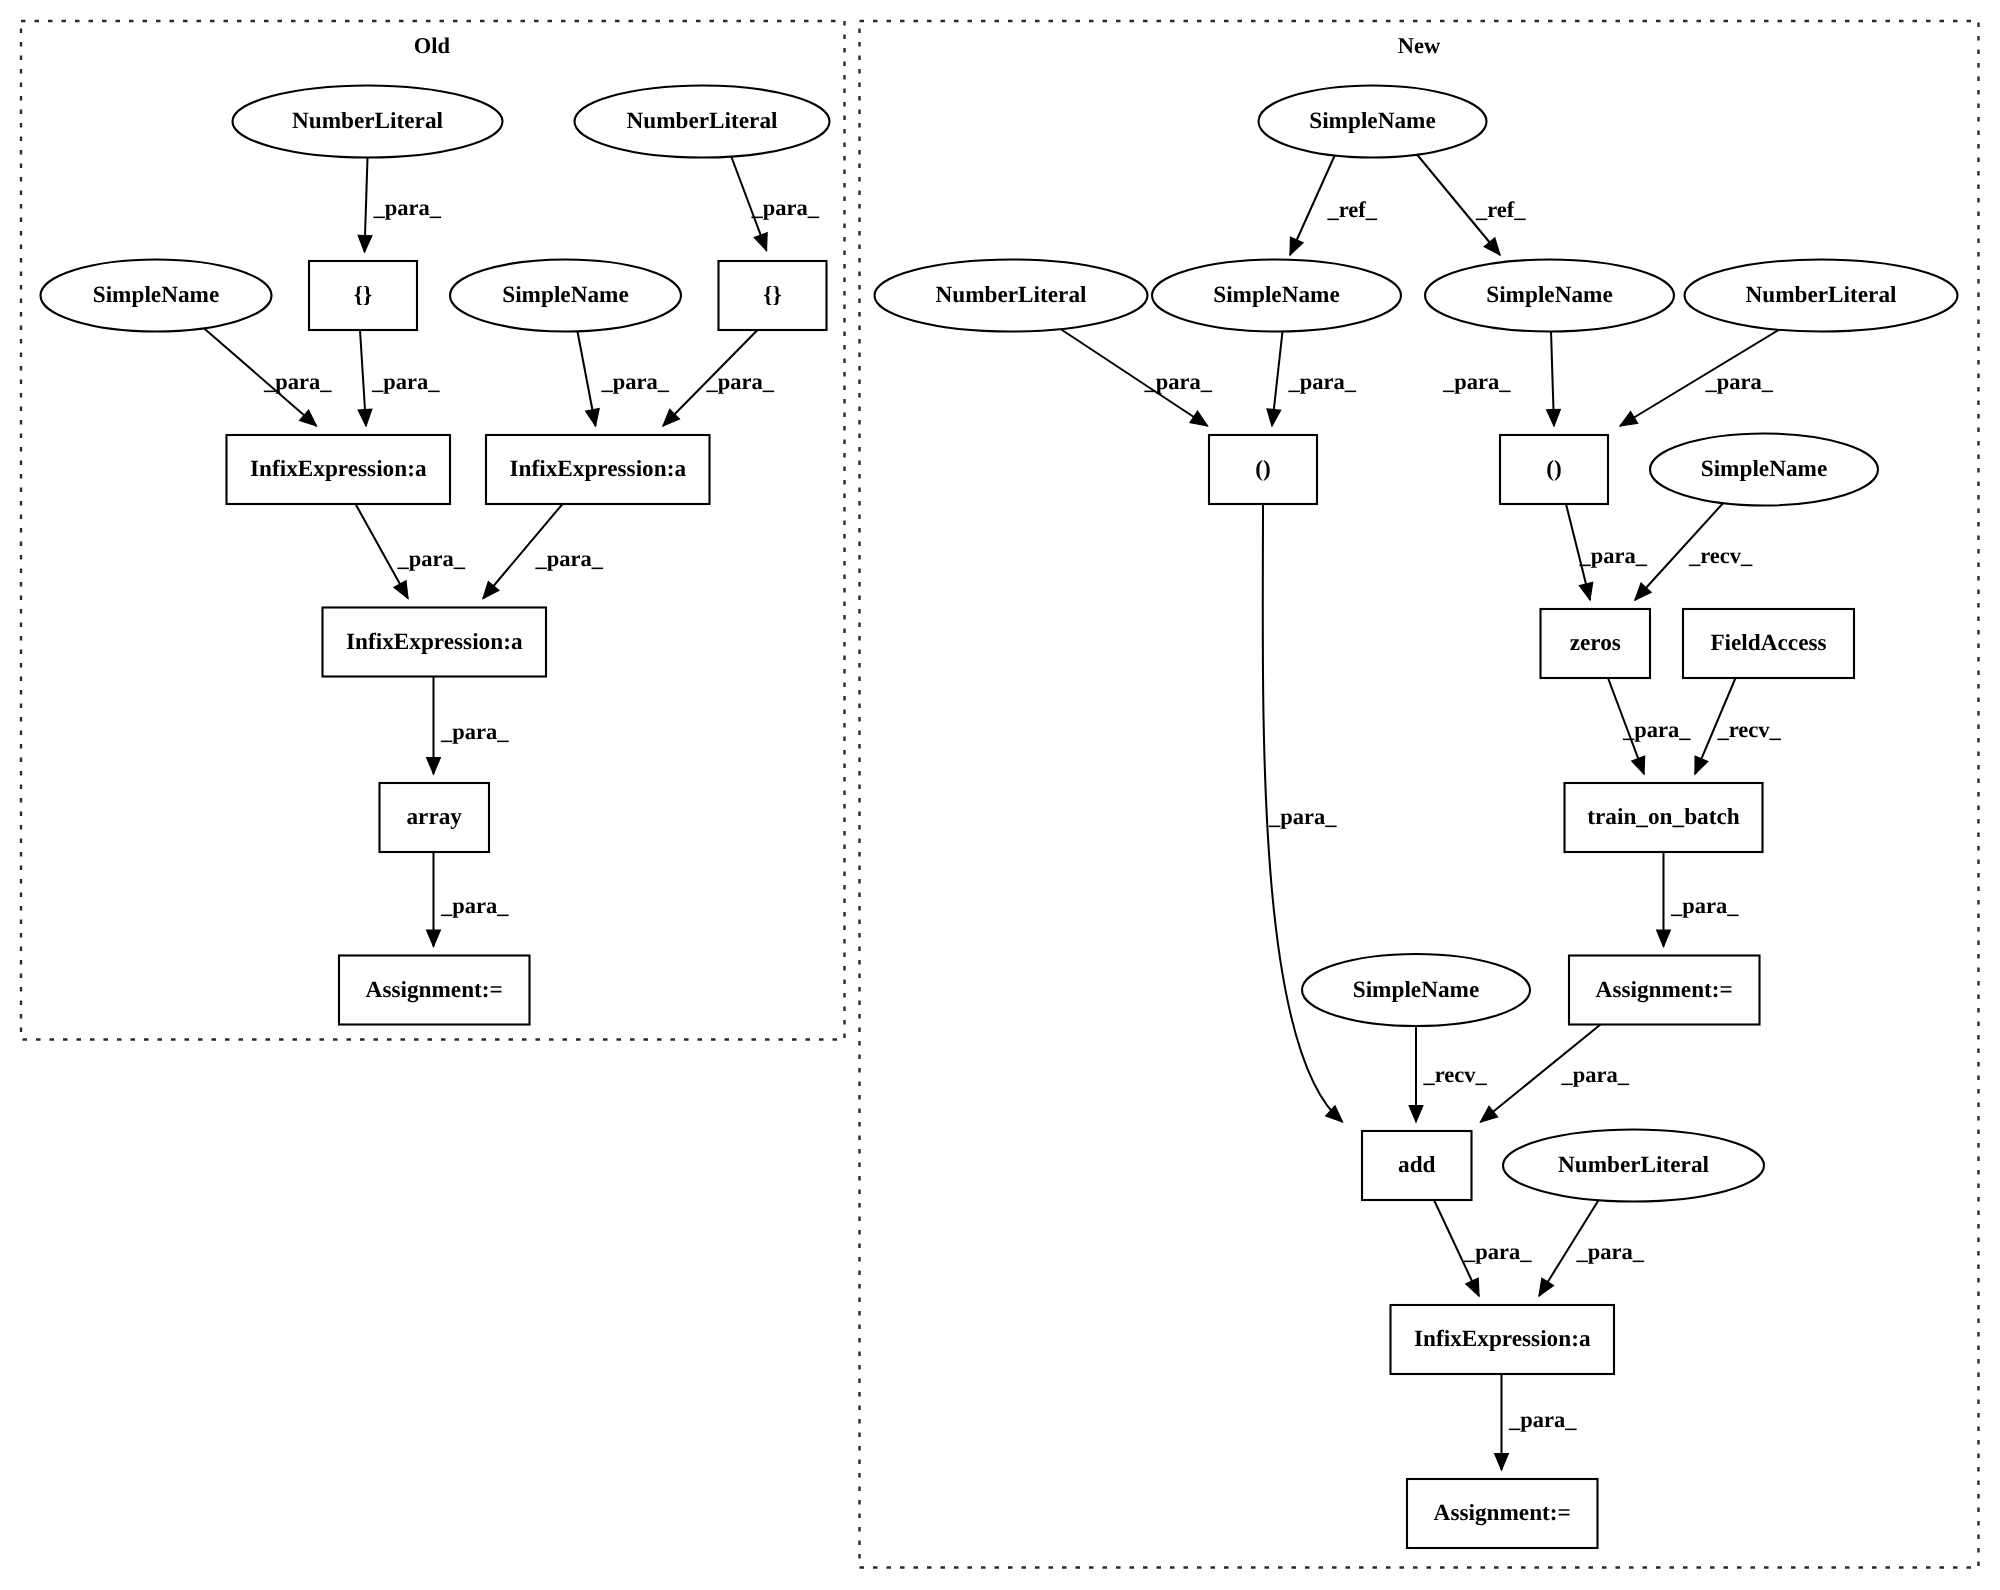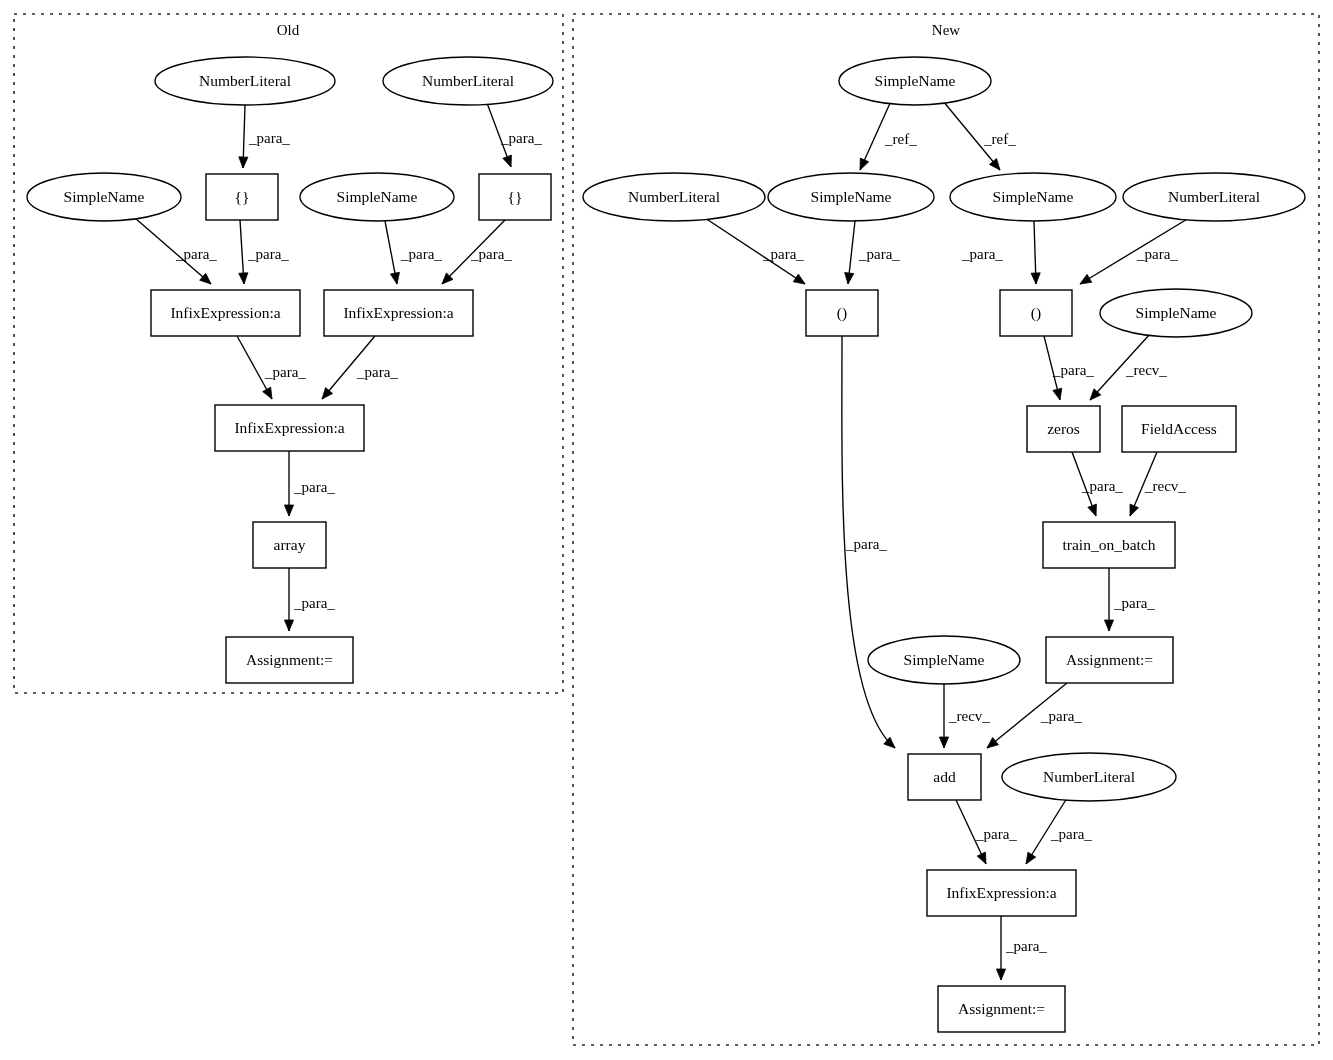--- a/index.html
+++ b/index.html
@@ -6,20 +6,21 @@
     margin: 0;
     padding: 0;
     background: #ffffff;
   }
   #canvas {
     position: relative;
     width: 1149px;
     height: 1060px;
     background: #ffffff;
     font-family: "Liberation Serif", "DejaVu Serif", serif;
+    font-weight: bold;
   }
   svg#graph {
     position: absolute;
     left: 0;
     top: 0;
     width: 1333px;
     height: 1060px;
     overflow: visible;
   }
   .cluster-rect {

